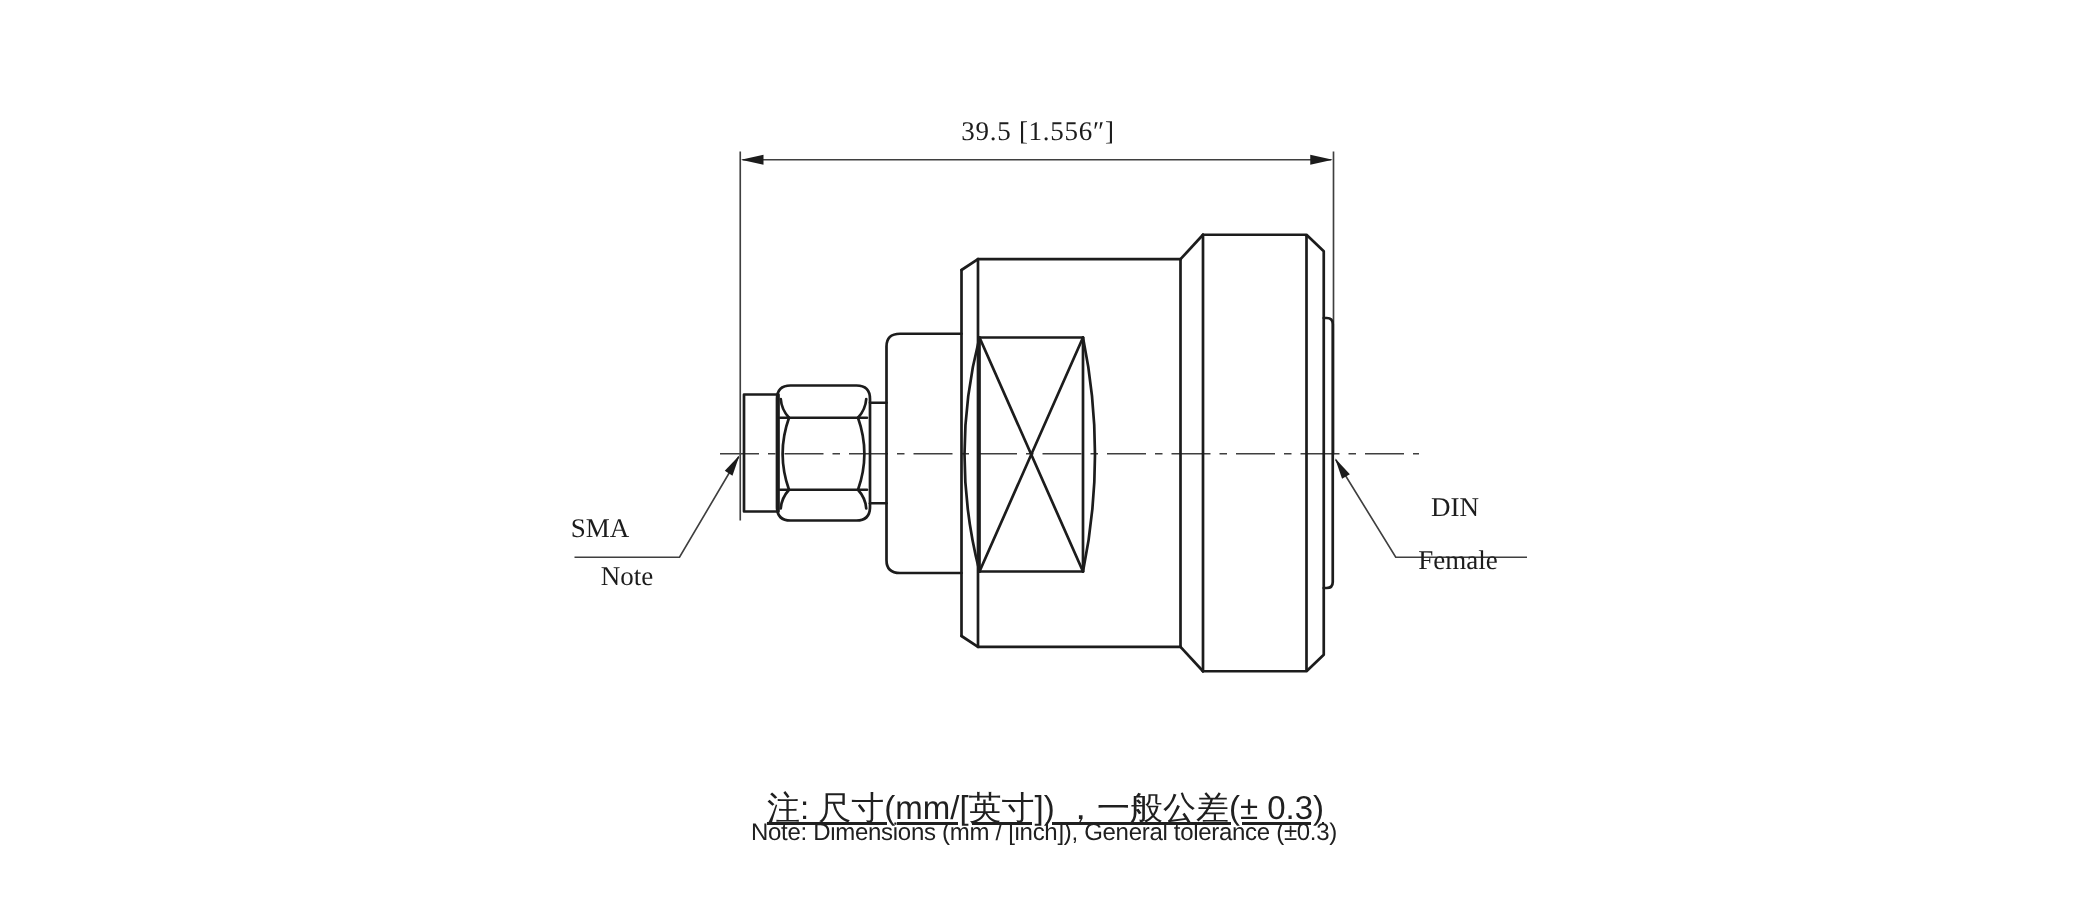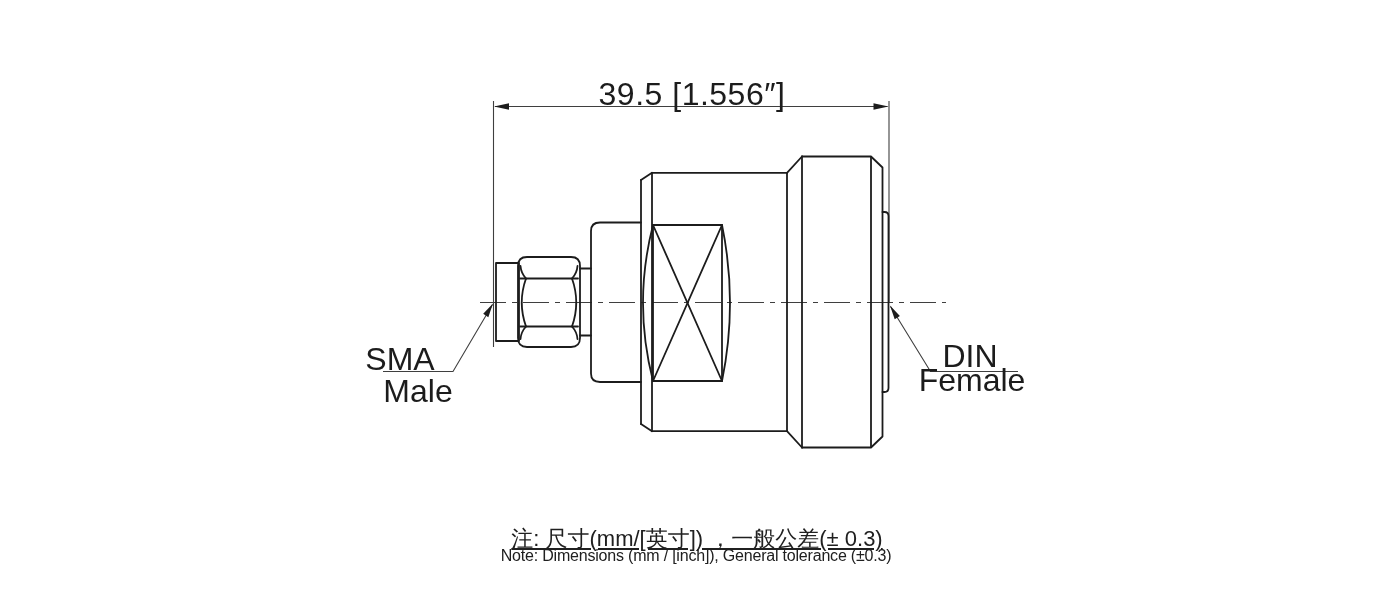--- a/index.html
+++ b/index.html
@@ -23,30 +23,30 @@
   .outline path{
     stroke:#1c1c1c;stroke-width:1.8;fill:none;
     stroke-linejoin:round;stroke-linecap:round;
   }
   .arrows polygon{
     fill:#1c1c1c;stroke:none;
   }
   .txt{
     position:absolute;
     color:#1c1c1c;
-    font-family:Liberation Sans, sans-serif;
-    font-size:32px;
+    font-family:Liberation Serif, serif;
+    font-size:18px;
     line-height:1;
     white-space:nowrap;
     transform:translateX(-50%);
   }
   .dim-text{left:692px;top:78px;letter-spacing:0.5px;}
   .sma-label{left:400px;top:343px;}
   .male-label{left:418px;top:375px;}
-  .din-label{left:970px;top:340px;}
+  .din-label{left:970px;top:329px;}
   .female-label{left:972px;top:364px;}
   .note{
     position:absolute;
     color:#202020;
     font-family:"Liberation Sans","DejaVu Sans",sans-serif;
     white-space:nowrap;
     transform:translateX(-50%);
     line-height:1.15;
   }
   .note-zh{left:697px;top:526px;font-size:22px;text-decoration:underline;}
@@ -116,20 +116,20 @@
       <path d="M802 156.5 H871 L882.5 167.5 V436.5 L871 447.5 H802"></path>
       <path d="M871 157.5 V446.5"></path>
 
       <path d="M882.5 212 H884.5 Q888.5 212 888.5 216 V388 Q888.5 392 884.5 392 H882.5"></path>
     </g>
   </svg>
 
   <div class="txt dim-text">39.5 [1.556″]</div>
 
   <div class="txt sma-label">SMA</div>
-  <div class="txt male-label">Male</div>
+  <div class="txt male-label">Note</div>
   <div class="txt din-label">DIN</div>
   <div class="txt female-label">Female</div>
 
   <div class="note note-zh">注: 尺寸(mm/[英寸]) ，一般公差(± 0.3)</div>
   <div class="note note-en">Note: Dimensions (mm / [inch]), General tolerance (±0.3)</div>
 
 </div>
 
 </body></html>

